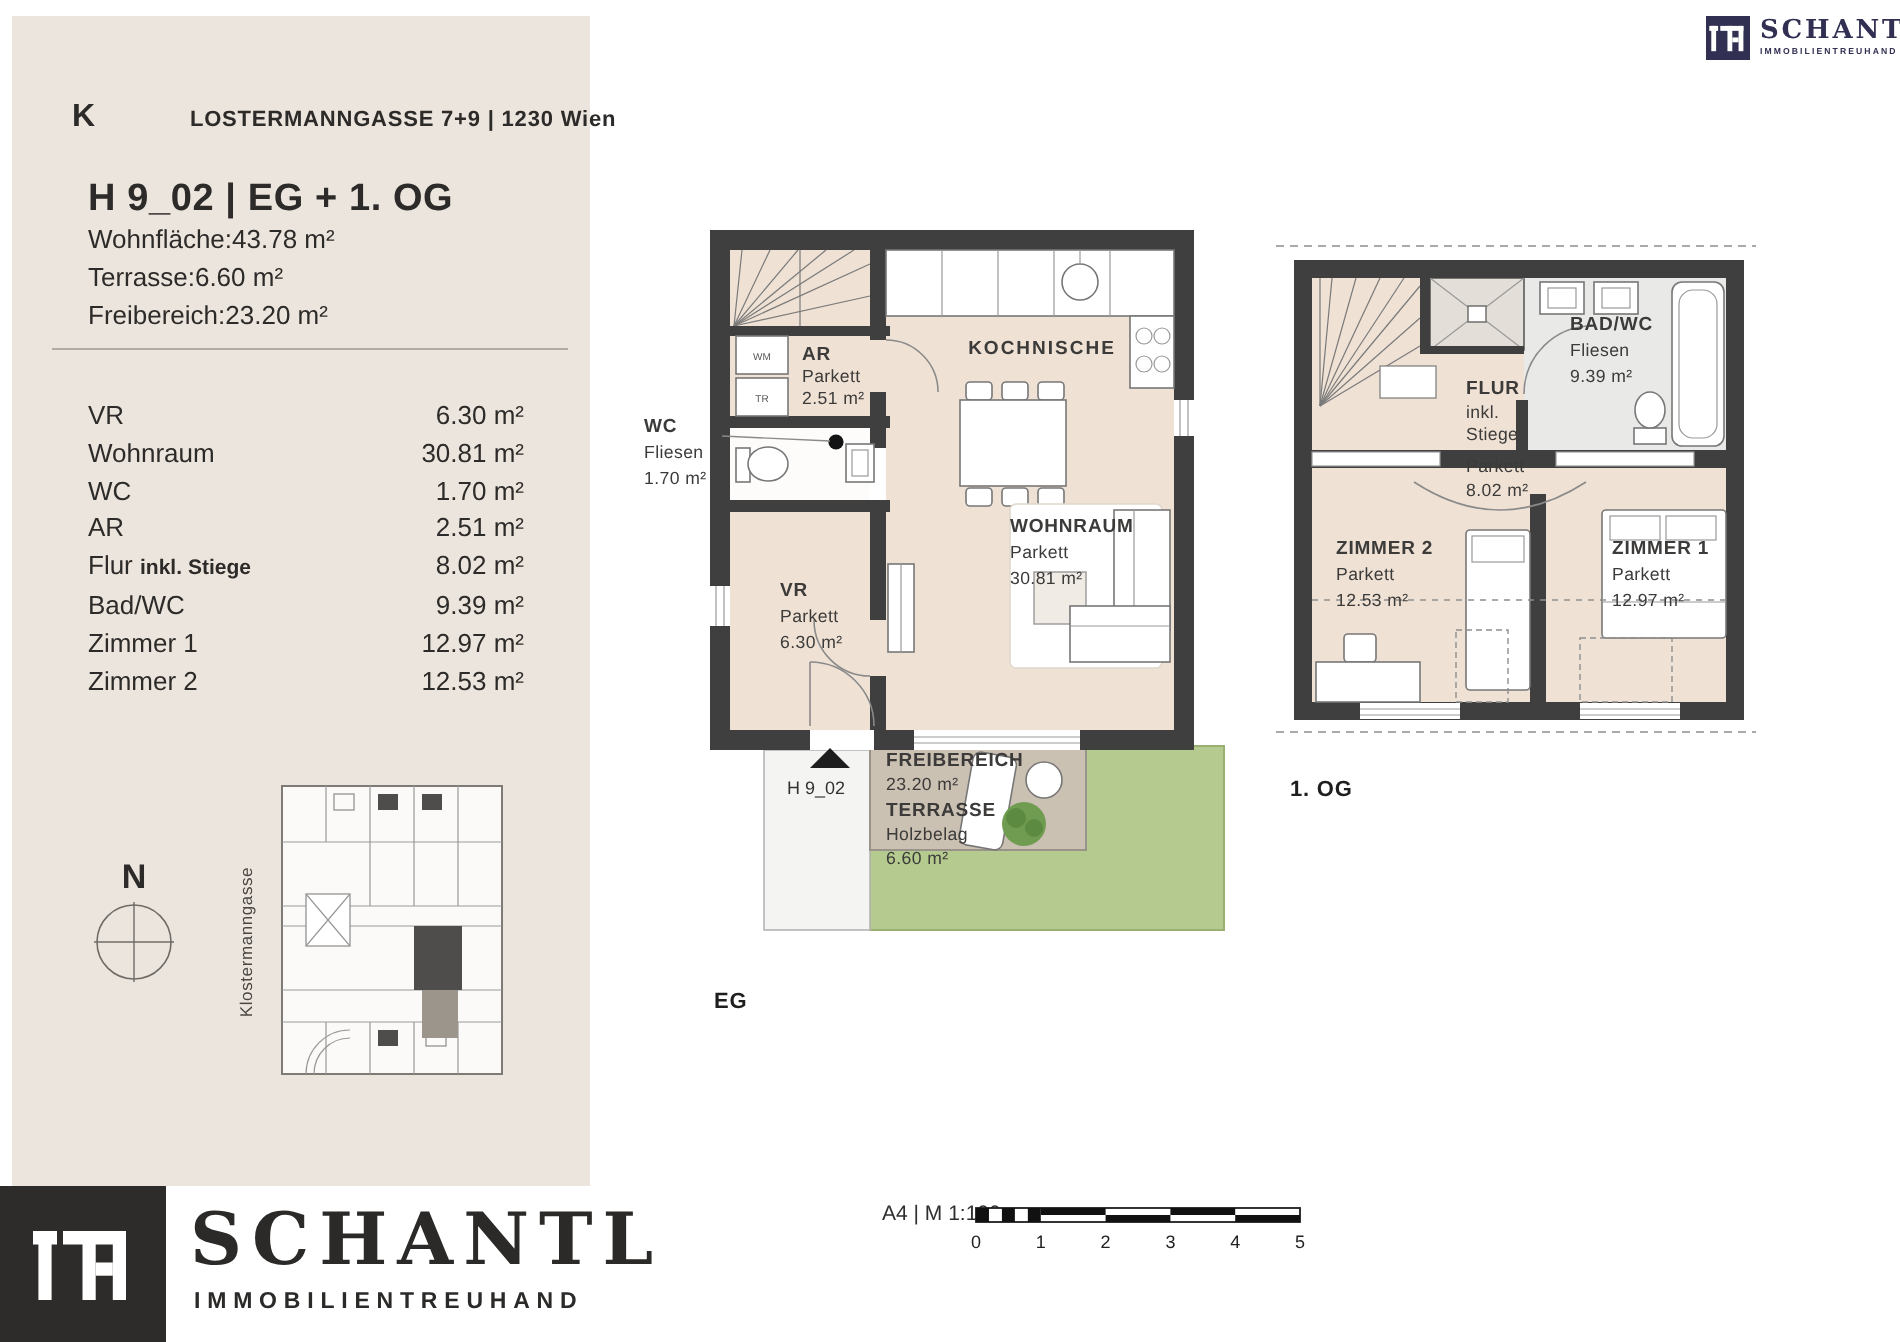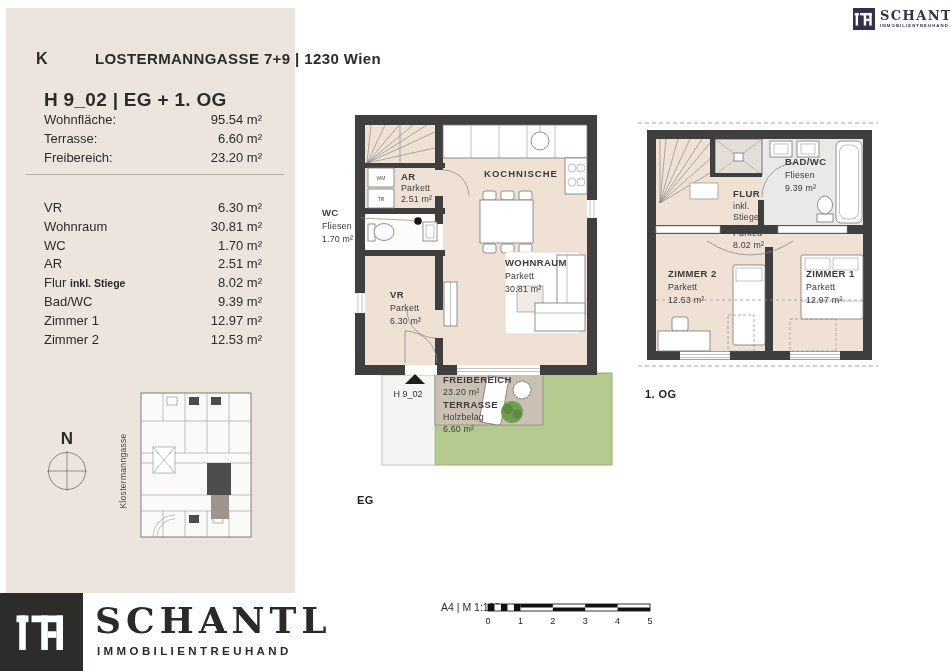--- a/index.html
+++ b/index.html
@@ -4,24 +4,24 @@
 <style>
   html,body{margin:0;padding:0;background:#fff;}
   .page{position:relative;width:950px;height:671px;background:#ffffff;overflow:hidden;
         font-family:"Liberation Sans",sans-serif;color:#2d2b29;}
   .abs{position:absolute;}
 
   
   .sidebar{left:6px;top:8px;width:289px;height:585px;background:#ece5dd;}
   .s-title{left:30px;top:42px;font-weight:800;letter-spacing:.4px;white-space:nowrap;}
   .s-title .big{font-size:16px;}
-  .s-title .rest{font-size:15px;padding-left:47px;}
+  .s-title .rest{font-size:11px;padding-left:47px;}
   .s-unit{left:38px;top:81px;font-size:19px;font-weight:800;letter-spacing:.3px;}
   .s-summary{left:38px;top:103px;width:218px;}
-  .s-summary .row{display:flex;justify-content:space-between;line-height:18.8px;font-size:13px;gap:23px;}
+  .s-summary .row{display:flex;line-height:18.8px;font-size:13px;}
   .s-div{left:20px;top:166px;width:258px;height:1px;background:#b3aca2;}
   .s-rooms{left:38px;top:191px;width:218px;}
   .s-rooms .row{display:flex;justify-content:space-between;line-height:18.8px;font-size:13px;}
   .s-rooms .sub{font-size:10.5px;font-weight:bold;}
   .street-label{left:72px;top:458px;width:90px;text-align:center;font-size:8.5px;color:#4a4744;
         transform:rotate(-90deg);letter-spacing:.3px;}
 
   
   .toplogo{left:853px;top:8px;display:flex;gap:5px;align-items:flex-start;}
   .toplogo .sq{width:22px;height:22px;background:#312f52;}
@@ -58,21 +58,21 @@
 
   <div class="abs sidebar">
     <div class="abs s-title">
       <span class="big">K</span><span class="rest">LOSTERMANNGASSE 7+9 | 1230 Wien</span>
     </div>
     <div class="abs s-unit">H 9_02 | EG + 1. OG</div>
 
     <div class="abs s-summary">
       <div class="row">
         <span>Wohnfläche:</span>
-        <span>95.54 m²</span>
+        <span>43.78 m²</span>
       </div>
       <div class="row">
         <span>Terrasse:</span>
         <span>6.60 m²</span>
       </div>
       <div class="row">
         <span>Freibereich:</span>
         <span>23.20 m²</span>
       </div>
     </div>

